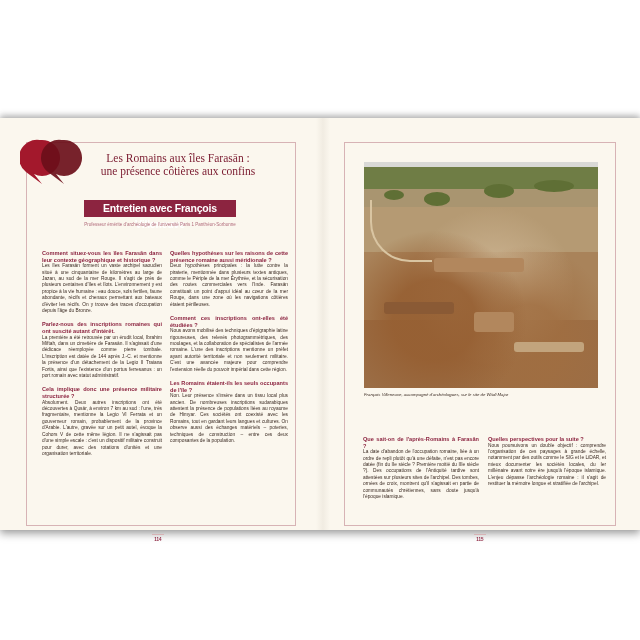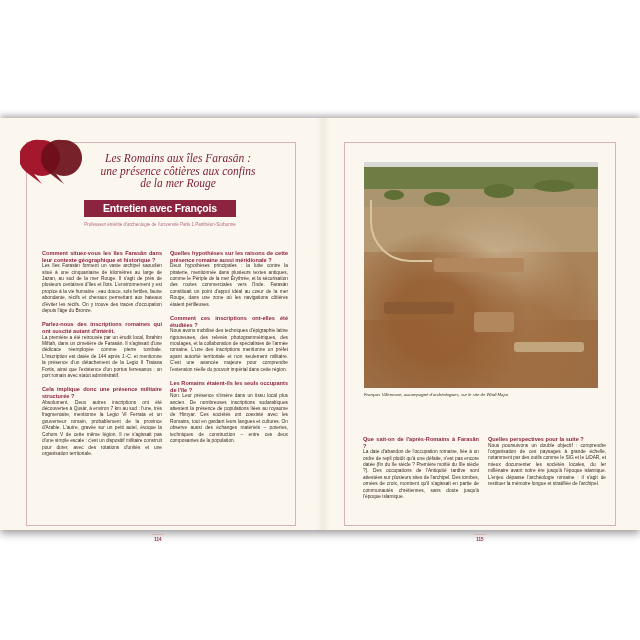--- a/index.html
+++ b/index.html
@@ -7,21 +7,21 @@
     .spread { position:absolute; left:0; top:118px; width:640px; height:412px; background:#fbf7ee; box-shadow:0 4px 8px rgba(0,0,0,0.35), 0 -3px 6px rgba(0,0,0,0.25); }
     .spine { position:absolute; left:316px; top:0; width:14px; height:100%; background:linear-gradient(to right, #fbf7ee, #f1ece2 50%, #fbf7ee); }
     .frame { position:absolute; border:1px solid #d7b3b5; }
     .frame-left { left:26px; top:24px; width:268px; height:382px; }
     .frame-right { left:344px; top:24px; width:270px; height:382px; }
 
     .quote { position:absolute; }
     .quote-a { left:20px; top:20px; }
     .quote-b { left:40px; top:20px; }
 
-    .title { position:absolute; left:78px; top:34px; width:200px; text-align:center; font-family:"Liberation Serif", serif; font-style:italic; color:#7a1b30; font-size:11.5px; line-height:12.5px; }
+    .title { position:absolute; left:78px; top:34px; width:200px; text-align:center; font-family:"Liberation Serif", serif; color:#7a1b30; font-size:11.5px; line-height:12.5px; }
     .banner { position:absolute; left:84px; top:82px; width:152px; height:17px; background:#8c2440; color:#ffffff; font-weight:bold; font-size:10.5px; line-height:16px; text-align:center; letter-spacing:-0.2px; }
     .subtitle { position:absolute; left:60px; top:104px; width:200px; text-align:center; color:#b06a7a; font-size:4.5px; line-height:6px; }
 
     .col { position:absolute; font-size:4.8px; line-height:6.4px; color:#3a2a22; text-align:justify; }
     .col h4 { margin:0; color:#8c2440; font-size:5.6px; line-height:6.6px; font-weight:bold; }
     .col p { margin:0 0 7px 0; }
     .col-l1 { left:42px; top:132px; width:120px; }
     .col-l2 { left:170px; top:132px; width:118px; }
     .col-r1 { left:363px; top:318px; width:116px; }
     .col-r2 { left:488px; top:318px; width:118px; }
@@ -54,21 +54,20 @@
   <svg class="quote quote-a" width="40" height="48" viewBox="0 0 40 48">
     <path d="M20 2 A18 18 0 1 1 14 36 L22 46 L6 34 A18 18 0 0 1 20 2 Z" fill="#a3182c"></path>
   </svg>
   <svg class="quote quote-b" width="44" height="48" viewBox="0 0 44 48">
     <path d="M22 2 A18 18 0 1 1 16 36 L24 46 L8 34 A18 18 0 0 1 22 2 Z" fill="#6b0f1a" fill-opacity="0.92"></path>
   </svg>
 
   <div class="title">
     <div>Les Romains aux îles Farasān :</div>
     <div>une présence côtières aux confins</div>
-    <div>de la mer Rouge</div>
   </div>
   <div class="banner">Entretien avec François Villeneuve</div>
   <div class="subtitle">Professeur émérite d'archéologie de l'université Paris 1 Panthéon-Sorbonne</div>
 
   <div class="col col-l1">
     <h4>Comment situez-vous les îles Farasān dans leur contexte géographique et historique ?</h4>
     <p>Les îles Farasān forment un vaste archipel saoudien situé à une cinquantaine de kilomètres au large de Jazan, au sud de la mer Rouge. Il s'agit de près de plusieurs centaines d'îles et îlots. L'environnement y est propice à la vie humaine : eau douce, sols fertiles, faune abondante, récifs et chenaux permettant aux bateaux d'éviter les récifs. On y trouve des traces d'occupation depuis l'âge du Bronze.</p>
     <h4>Parlez-nous des inscriptions romaines qui ont suscité autant d'intérêt.</h4>
     <p>La première a été retrouvée par un érudit local, Ibrahim Miftah, dans un cimetière de Farasān. Il s'agissait d'une dédicace réemployée comme pierre tombale. L'inscription est datée de 144 après J.-C. et mentionne la présence d'un détachement de la Legio II Traiana Fortis, ainsi que l'existence d'un portus ferresanus : un port romain avec statut administratif.</p>
     <h4>Cela implique donc une présence militaire structurée ?</h4>

